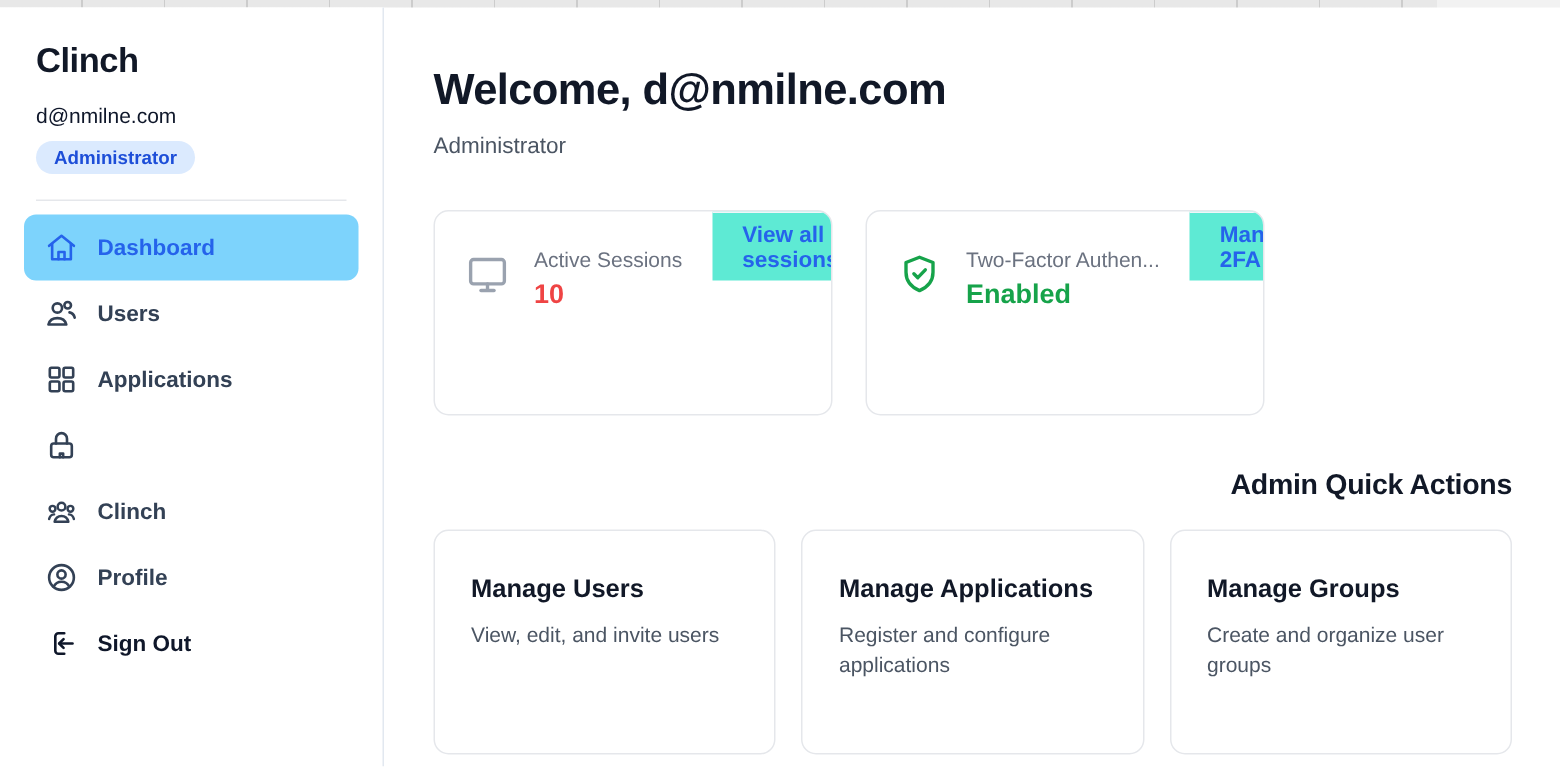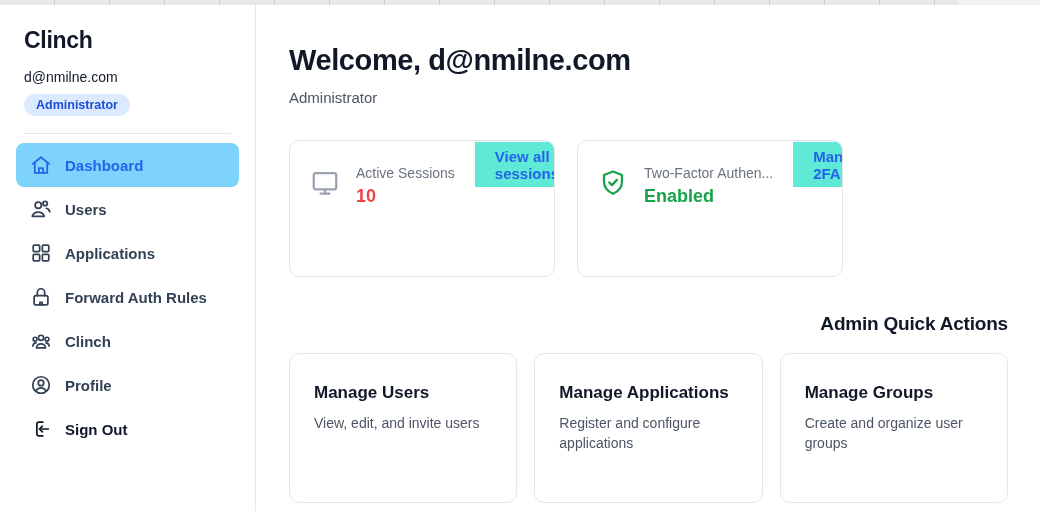--- a/index.html
+++ b/index.html
@@ -249,21 +249,20 @@
       </a>
 
       <a class="nav-item">
         <span class="nav-icon">
           <svg viewBox="0 0 24 24" fill="none" stroke="currentColor" stroke-width="1.9" stroke-linecap="round" stroke-linejoin="round">
             <rect x="4.5" y="10.5" width="15" height="10" rx="1.8"></rect>
               <path d="M8 10.5V7a4 4 0 0 1 8 0v3.5"></path>
               <path d="M10.8 20.5v-2.6h2.4v2.6"></path>
           </svg>
         </span>
-        <span>Forward Auth Rules</span>
       </a>
 
       <a class="nav-item">
         <span class="nav-icon">
           <svg viewBox="0 0 24 24" fill="none" stroke="currentColor" stroke-width="1.8" stroke-linecap="round" stroke-linejoin="round">
             <circle cx="12" cy="8.5" r="2.8"></circle>
               <circle cx="5.5" cy="10" r="2.1"></circle>
               <circle cx="18.5" cy="10" r="2.1"></circle>
               <path d="M7 19.5c.6-2.8 2.5-4.3 5-4.3s4.4 1.5 5 4.3z"></path>
               <path d="M3 17.5c.4-2 1.7-3.2 3.6-3.4"></path>

